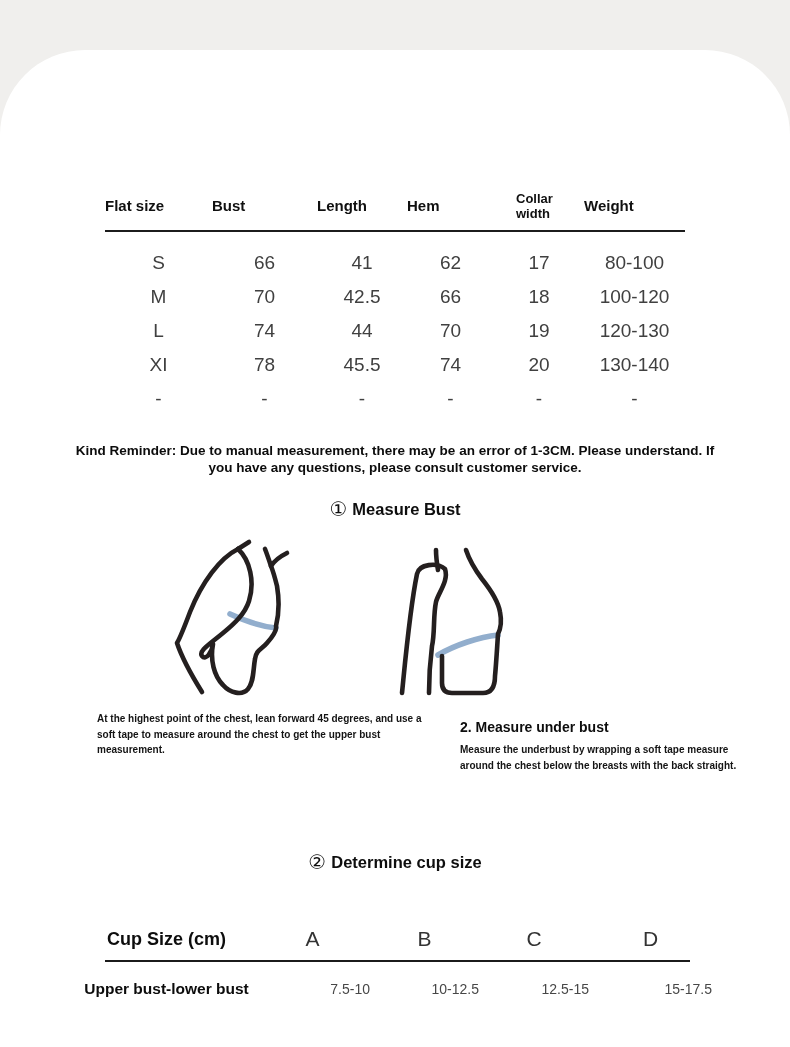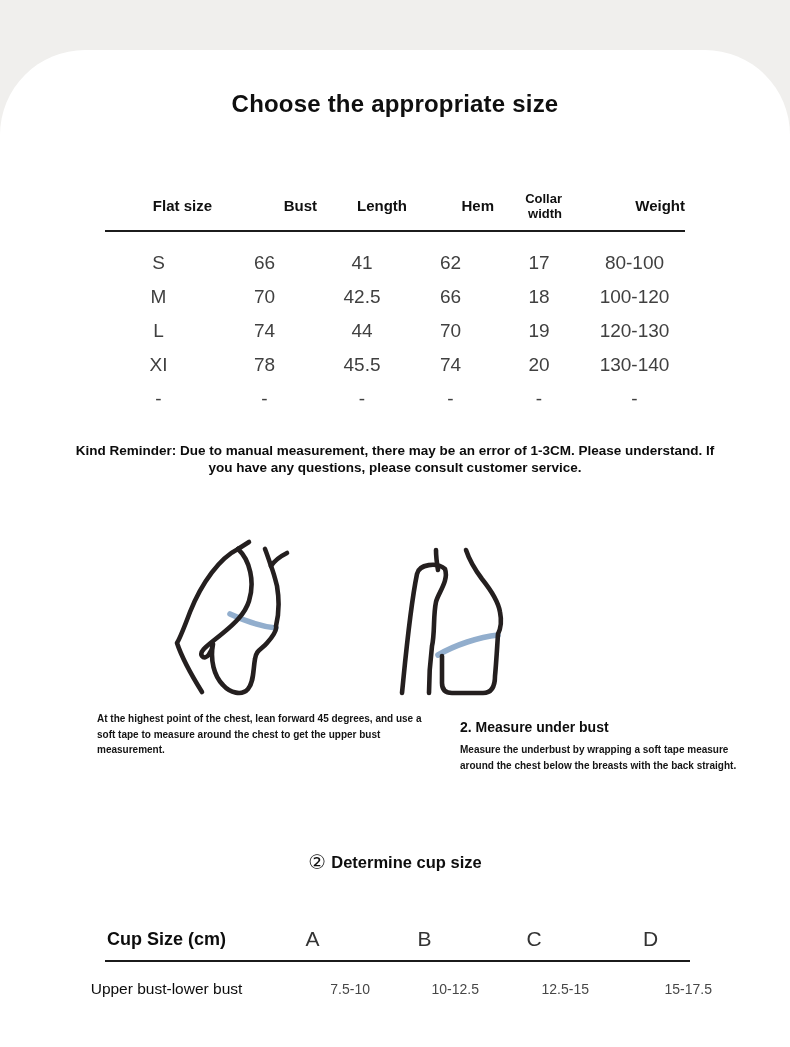--- a/index.html
+++ b/index.html
@@ -8,21 +8,21 @@
   .page { position:relative; width:790px; height:1047px; background:#f0efed; overflow:hidden; }
   .card { position:absolute; top:50px; left:0; width:790px; height:997px; background:#ffffff; border-radius:85px 85px 0 0; }
   .abs { position:absolute; }
 
   .page-title { top:90px; left:0; width:790px; text-align:center; font-size:24px; font-weight:bold; color:#0f0f0f; letter-spacing:.2px; }
 
   
   .size-table { top:186px; left:105px; width:580px; }
   .st-grid { display:grid; grid-template-columns:107px 105px 90px 87px 90px 101px; align-items:center; }
   .st-head { min-height:46px; border-bottom:2px solid #1c1c1c; padding-bottom:3px; }
-  .st-head .hcell { text-align:right; font-weight:bold; font-size:15px; color:#101010; line-height:1.12; }
+  .st-head .hcell { text-align:left; font-weight:bold; font-size:15px; color:#101010; line-height:1.12; }
   .st-head .hcell.small { font-size:13px; max-width:46px; margin:0 auto; }
   .st-row { height:34px; }
   .st-row .cell { text-align:center; font-size:19px; color:#404040; }
   .st-body { margin-top:14px; }
 
   .reminder { top:429px; left:75px; width:640px; text-align:center; font-weight:bold; font-size:13.5px; line-height:16.5px; color:#0c0c0c;margin-top:14px; }
 
   .section-title { width:790px; left:0; text-align:center; font-weight:bold; font-size:16.5px; color:#0e0e0e; }
   .sec1 { top:497px; }
   .sec2 { top:850px; }
@@ -42,30 +42,29 @@
   .step p { font-size:10px; line-height:15.6px; font-weight:bold; color:#141414; }
 
   
   .cup-table { top:918px; left:78px; width:634px; }
   .ct-grid { display:grid; grid-template-columns:177px 115px 109px 110px 123px; align-items:center; }
   .ct-head { height:42px; }
   .ct-head .corner { font-weight:bold; font-size:18px; text-align:center; color:#0d0d0d; }
   .ct-head .letter { font-size:21px; color:#333333; text-align:center; }
   .ct-line { margin-left:27px; width:585px; border-top:2px solid #1b1b1b; }
   .ct-row { margin-top:10px; height:34px; }
-  .ct-row .rowlabel { font-weight:normal; font-size:15.5px; text-align:center; color:#0c0c0c; }
+  .ct-row .rowlabel { font-weight:bold; font-size:15.5px; text-align:center; color:#0c0c0c; }
   .ct-row .val { font-size:14px; color:#474747; text-align:right; }
 </style>
 </head>
 <body>
 
 <div class="page">
   <div class="card"></div>
 
-  <h1 class="abs page-title">Choose the appropriate size</h1>
 
   <div class="abs size-table">
     <div class="st-grid st-head">
       <div class="hcell">Flat size</div>
       <div class="hcell">Bust</div>
       <div class="hcell">Length</div>
       <div class="hcell">Hem</div>
       <div class="hcell small">Collar width</div>
       <div class="hcell">Weight</div>
     </div>
@@ -108,20 +107,23 @@
         <div class="cell">-</div>
         <div class="cell">-</div>
         <div class="cell">-</div>
         <div class="cell">-</div>
       </div>
     </div>
   </div>
 
   <p class="abs reminder">Kind Reminder: Due to manual measurement, there may be an error of 1-3CM. Please understand. If you have any questions, please consult customer service.</p>
 
+  <div class="abs section-title sec1">
+    <span class="num">①</span><span>Measure Bust</span>
+  </div>
 
   <svg class="abs fig fig1" width="130" height="160" viewBox="0 0 130 160">
     <path class="outline" d="M70,11 C52,20 34,44 22,74 C16,90 12,100 9,105 C14,120 24,138 34,154"></path>
     <path class="outline" d="M70,11 L81,4"></path>
     <path class="tape" d="M62,76 Q88,88 108,90" stroke="#92aecd"></path>
     <path class="outline" d="M70,11 C82,22 87,44 81,63 C77,76 66,86 55,95 C42,106 30,113 34,118 C38,123 44,114 45,106 C42,122 46,138 55,147 C62,155 74,158 80,151 C86,144 85,132 87,121 C88,112 94,111 99,105 C106,97 109,92 108,88 C111,76 111,60 109,48 C107,40 105,33 103,28"></path>
     <path class="outline" d="M103,28 C101,22 99,16 97,11 M103,28 C107,22 113,18 119,15"></path>
   </svg>
 
   <svg class="abs fig fig2" width="120" height="160" viewBox="0 0 120 160">

